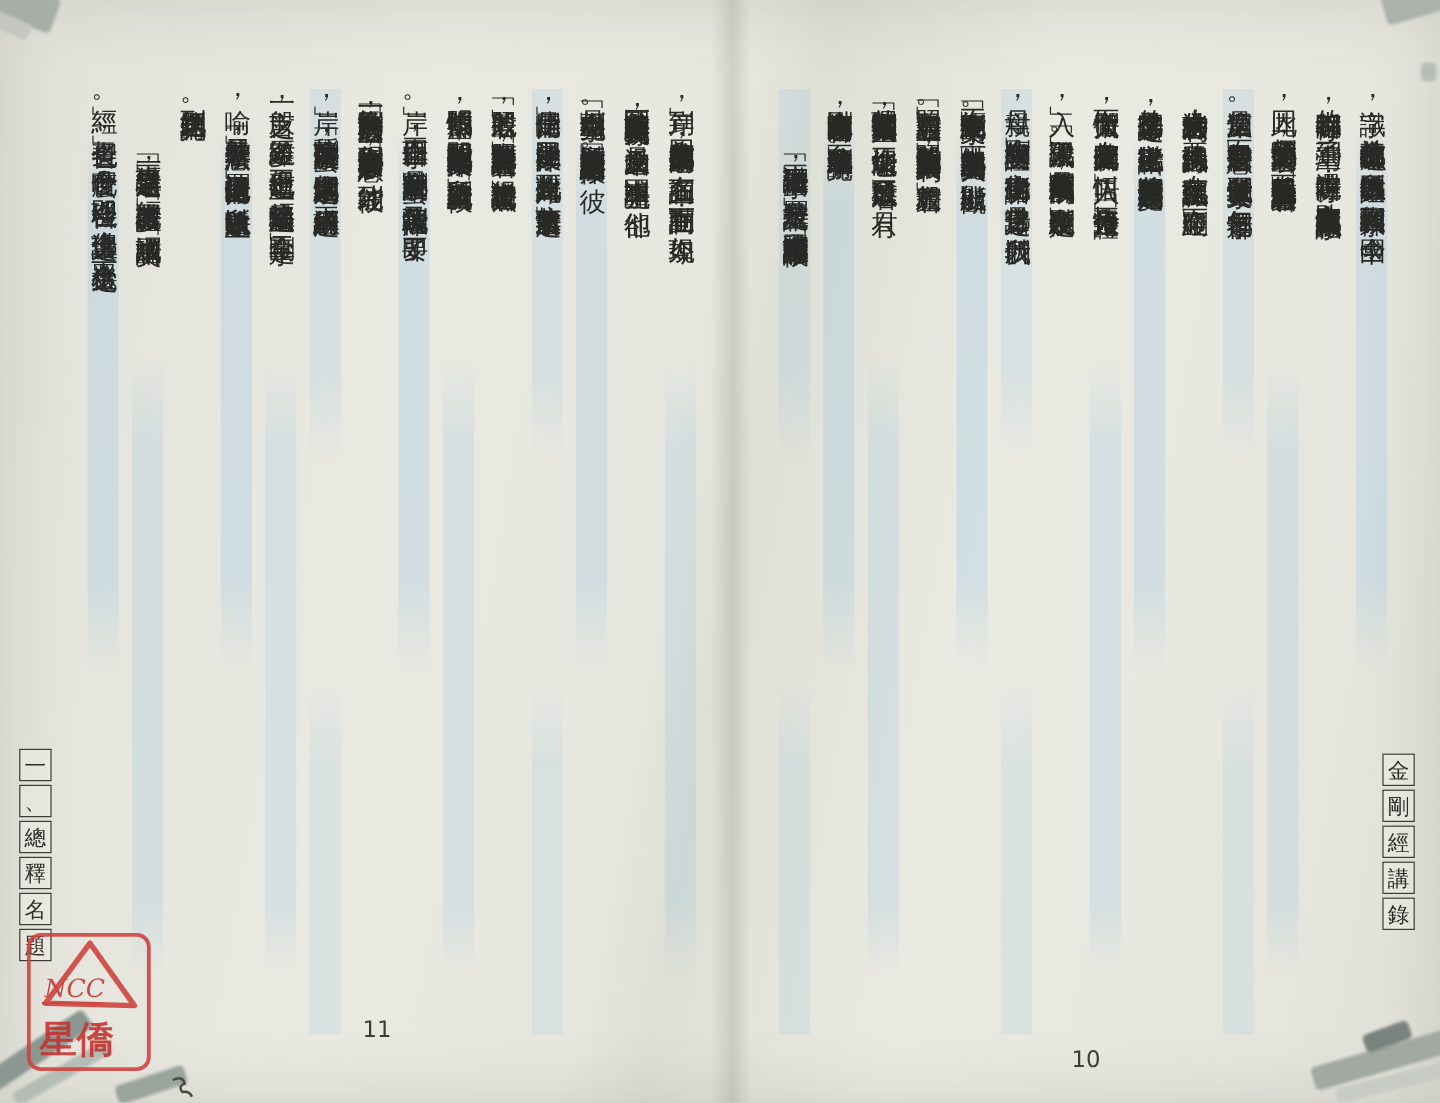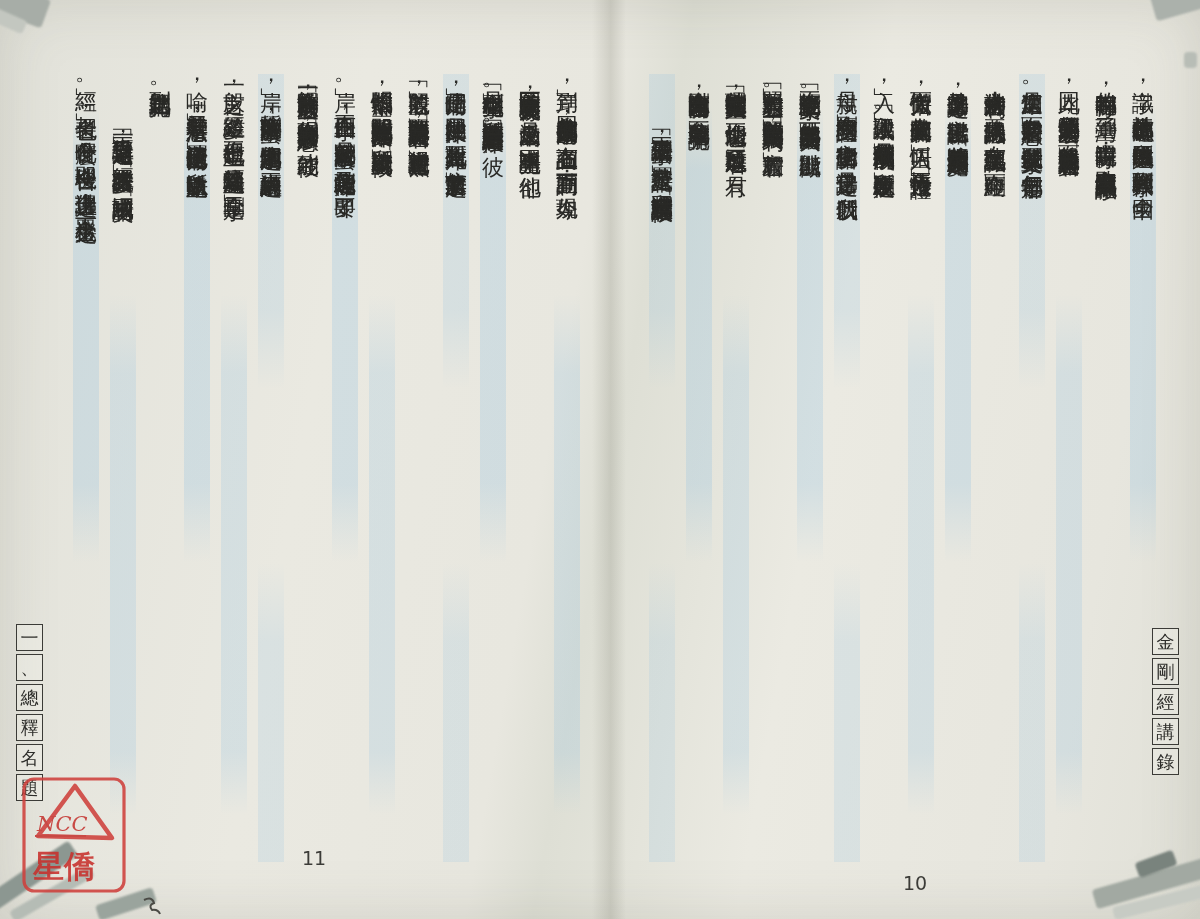--- a/index.html
+++ b/index.html
@@ -33,21 +33,21 @@
   .margin-label{position:absolute;display:flex;flex-direction:column;}
   .margin-label.right-label{left:1152px;top:628px;}
   .margin-label.left-label{left:16px;top:624px;}
   .mbox{
     width:25px;height:25px;margin-bottom:3px;border:1.3px solid #3b3b37;
     display:flex;align-items:center;justify-content:center;
     font-size:18px;color:#2c2c29;background:rgba(250,250,245,.25);
   }
   .page-number{position:absolute;color:#3c3c38;font-size:19px;font-family:"DejaVu Sans","Liberation Sans",sans-serif;}
   .page-number.pn-left{left:302px;top:847px;}
-  .page-number.pn-right{left:893px;top:872px;margin-left:10px;}
+  .page-number.pn-right{left:893px;top:872px;}
 
   
   .stamp{position:absolute;left:22px;top:777px;width:106px;height:120px;opacity:.88;}
   
   .frag{position:absolute;border-radius:4px;filter:blur(1.2px);}
   .frag.tl1{left:-18px;top:-12px;width:66px;height:30px;background:#a7ada7;transform:rotate(20deg);}
   .frag.tl2{left:-8px;top:14px;width:34px;height:14px;background:#c3c7c0;transform:rotate(24deg);}
   .frag.tr1{left:1152px;top:-14px;width:72px;height:26px;background:#abb1ab;transform:rotate(-16deg);}
   .frag.tr2{left:1184px;top:52px;width:13px;height:16px;background:#b8bdb6;}
   .frag.bl1{left:-22px;top:868px;width:104px;height:18px;background:#8c9791;transform:rotate(-34deg);}

